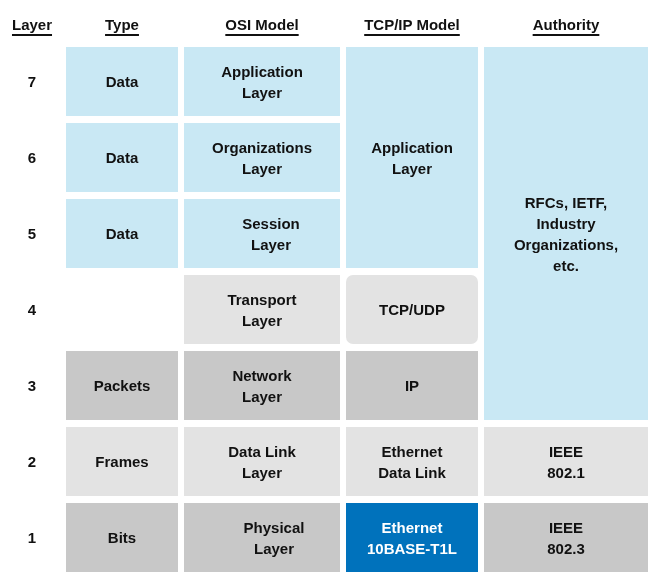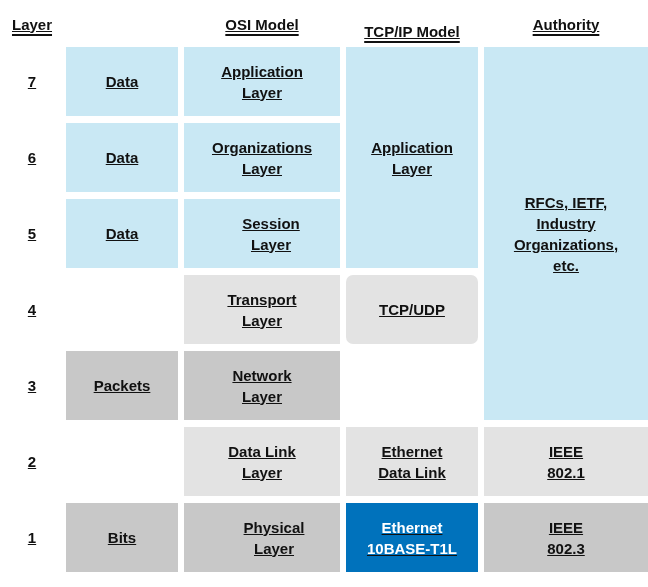--- a/index.html
+++ b/index.html
@@ -9,21 +9,20 @@
   }
   body {
     font-family: "Liberation Sans", sans-serif;
     color: #111111;
   }
   .wrap {
     width: 648px;
     height: 587px;
     box-sizing: border-box;
     padding: 8px 2px 10px 4px;
-    text-decoration: underline;
   }
   .grid {
     display: grid;
     grid-template-columns: 56px 112px 156px 132px 164px;
     grid-template-rows: 32px repeat(7, 69px);
     column-gap: 6px;
     row-gap: 7px;
   }
   .hcell {
     display: flex;
@@ -56,62 +55,67 @@
 </style>
 </head>
 <body>
 
 <div class="wrap">
   <div class="grid">
 
     <div class="hcell" style="grid-row:1;grid-column:1;">
         <span>Layer</span>
       </div>
+    <div class="hcell" style="grid-row:1;grid-column:2;">
+        <span>Type</span>
+      </div>
     <div class="hcell" style="grid-row:1;grid-column:3;">
         <span>OSI Model</span>
       </div>
-    <div class="hcell" style="grid-row:1;grid-column:4;align-items:flex-end;">
+    <div class="hcell" style="grid-row:1;grid-column:4;">
         <span>TCP/IP Model</span>
       </div>
     <div class="hcell" style="grid-row:1;grid-column:5;">
         <span>Authority</span>
       </div>
 
     <div class="cell num" style="grid-row:2;grid-column:1;">7</div>
     <div class="cell num" style="grid-row:3;grid-column:1;">6</div>
     <div class="cell num" style="grid-row:4;grid-column:1;">5</div>
     <div class="cell num" style="grid-row:5;grid-column:1;">4</div>
     <div class="cell num" style="grid-row:6;grid-column:1;">3</div>
     <div class="cell num" style="grid-row:7;grid-column:1;">2</div>
     <div class="cell num" style="grid-row:8;grid-column:1;">1</div>
 
     <div class="cell blue" style="grid-row:2;grid-column:2;">Data</div>
     <div class="cell blue" style="grid-row:3;grid-column:2;">Data</div>
     <div class="cell blue" style="grid-row:4;grid-column:2;">Data</div>
     <div class="cell mgray" style="grid-row:6;grid-column:2;">Packets</div>
+    <div class="cell lgray" style="grid-row:7;grid-column:2;">Frames</div>
     <div class="cell mgray" style="grid-row:8;grid-column:2;">Bits</div>
 
     <div class="cell blue" style="grid-row:2;grid-column:3;">Application
 Layer</div>
     <div class="cell blue" style="grid-row:3;grid-column:3;">Organizations
 Layer</div>
     <div class="cell blue" style="grid-row:4;grid-column:3;padding-left:18px;">Session
 Layer</div>
     <div class="cell lgray" style="grid-row:5;grid-column:3;">Transport
 Layer</div>
     <div class="cell mgray" style="grid-row:6;grid-column:3;text-align:center;">Network
 Layer</div>
     <div class="cell lgray" style="grid-row:7;grid-column:3;">Data Link
 Layer</div>
     <div class="cell mgray" style="grid-row:8;grid-column:3;padding-left:24px;">Physical
 Layer</div>
 
     <div class="cell blue" style="grid-row:2 / span 3;grid-column:4;">Application
 Layer</div>
     <div class="cell lgray" style="grid-row:5;grid-column:4;border-radius:7px;">TCP/UDP</div>
+    <div class="cell mgray" style="grid-row:6;grid-column:4;">IP</div>
     <div class="cell lgray" style="grid-row:7;grid-column:4;">Ethernet
 Data Link</div>
     <div class="cell hblue" style="grid-row:8;grid-column:4;">Ethernet
 10BASE-T1L</div>
 
     <div class="cell blue" style="grid-row:2 / span 5;grid-column:5;">RFCs, IETF,
 Industry
 Organizations,
 etc.</div>
     <div class="cell lgray" style="grid-row:7;grid-column:5;">IEEE

